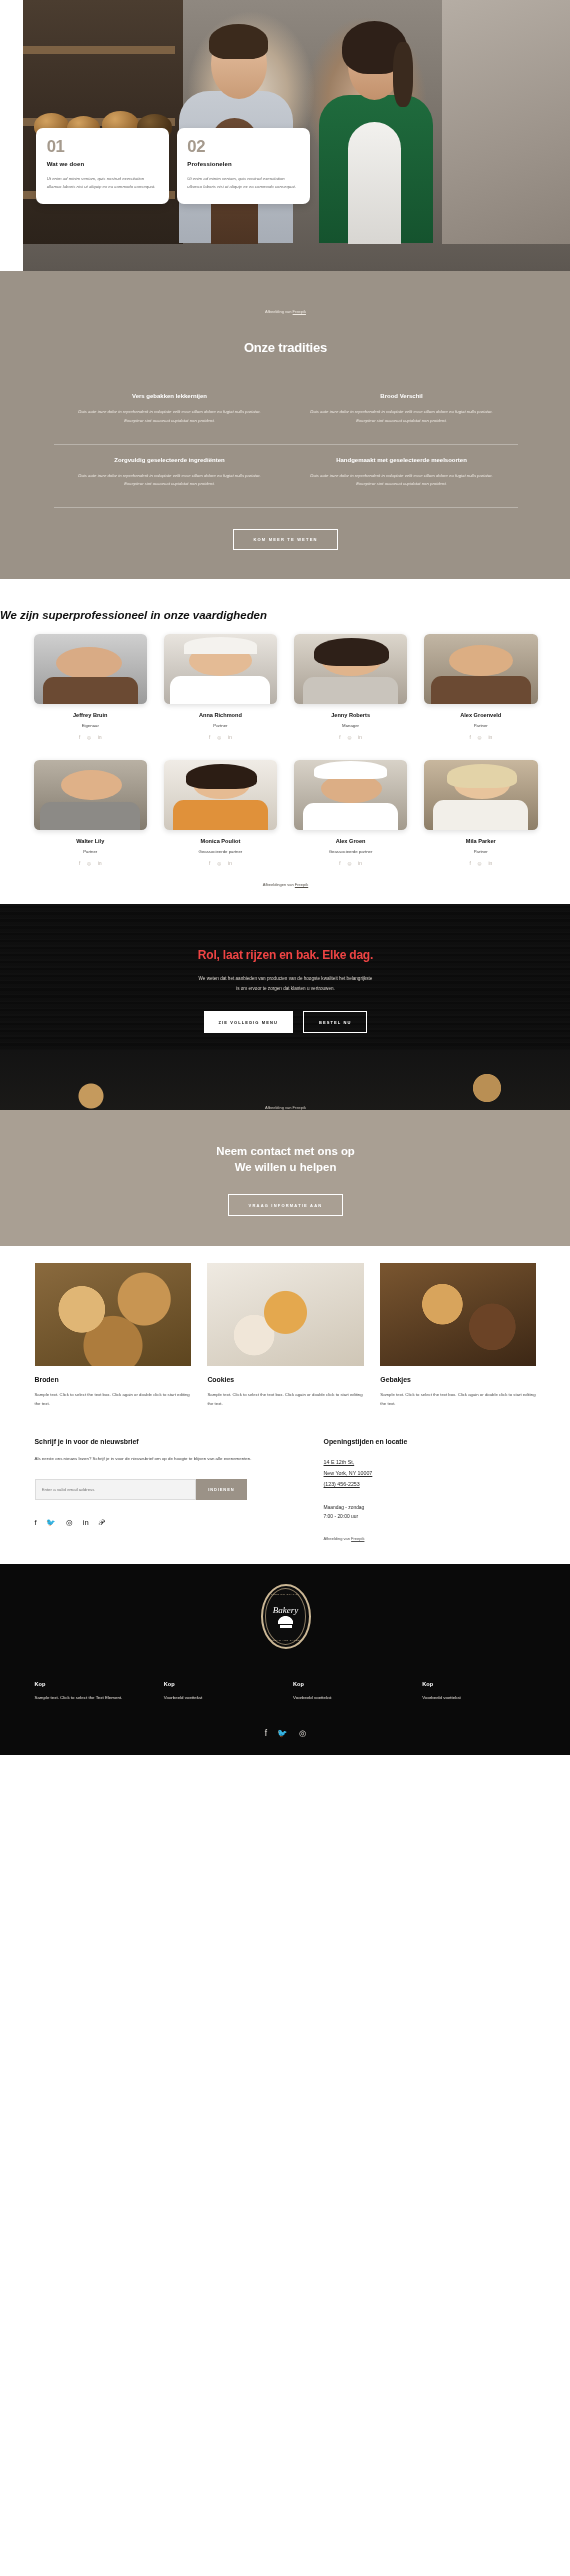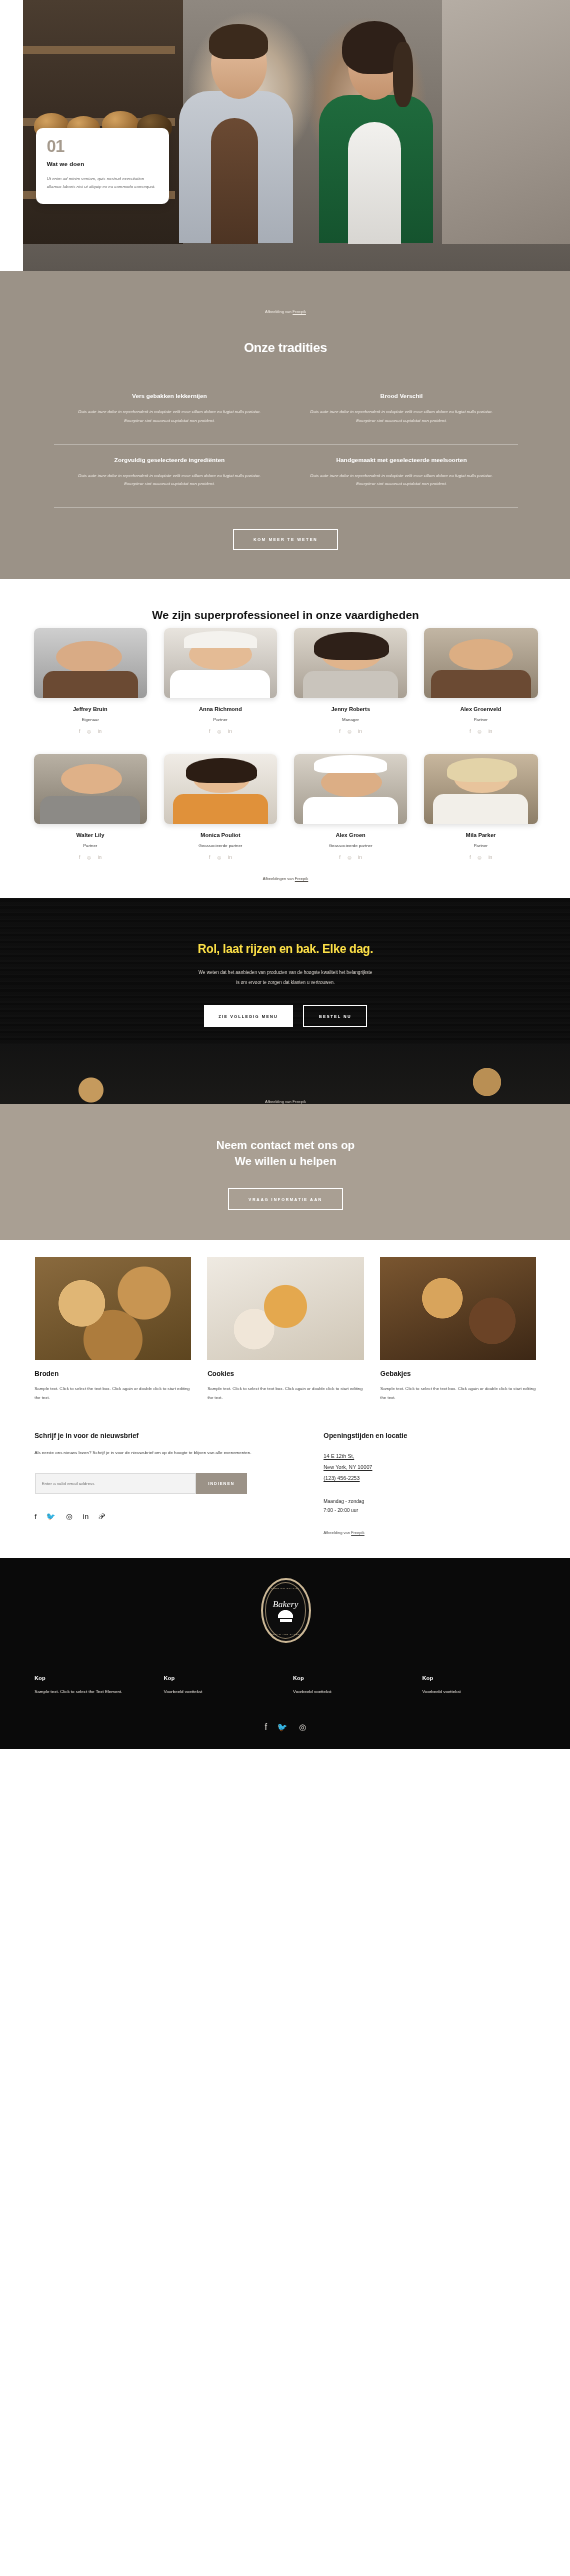--- a/index.html
+++ b/index.html
@@ -78,36 +78,36 @@
   .trad-body { color:#efeae4; font-size:4.3px; font-style:italic; line-height:2.05; }
   .btn-outline {
     display:block; width:105px; margin:21px auto 0 auto; text-align:center;
     border:0.8px solid #fff; color:#fff; font-size:4px; font-weight:700;
     letter-spacing:1.2px; padding:6.9px 0; background:transparent; cursor:pointer;
     font-family:"Liberation Sans", sans-serif;
   }
 
   
   .team { background:#fff; padding:30px 0 16.7px 0; }
-  .team-h { text-align:center; font-size:11.4px; font-weight:800; color:#111; margin-bottom:7px;}
+  .team-h { text-align:left; font-size:11.4px; font-weight:800; color:#111; margin-bottom:13px;font-style:italic;}
   .team-grid { width:504px; margin:0 auto; display:grid; grid-template-columns:repeat(4,1fr); gap:16.7px; }
   .tm { text-align:center; }
   .tm-photo { width:100%; height:70px; border-radius:5.3px; overflow:hidden; position:relative;
       box-shadow:0 1.5px 5.3px rgba(0,0,0,.12); }
   .tm-name { font-size:5.6px; font-weight:800; color:#111; margin-top:8.4px; }
   .tm-role { font-size:4.3px; color:#444; margin-top:4.6px; }
   .tm-soc { margin-top:6.9px; display:flex; justify-content:center; gap:6.9px; color:#b6aca1; font-size:4.6px; }
   .tm-soc span { cursor:pointer; }
 
   
   .dark { position:relative; background:#0d0d0d; padding:44px 0 0 0; overflow:hidden; }
   .dark-grain { position:absolute; inset:0; opacity:.5;
     background:repeating-linear-gradient(180deg, #141414 0 1.5px, #0a0a0a 1.5px 3.8px, #101010 3.8px 6.9px);}
   .dark-inner { position:relative; z-index:2; text-align:center; }
-  .dark-h { color:#fde047; font-size:12px; font-weight:800; letter-spacing:-0.2px; }
+  .dark-h { color:#ef4444; font-size:12px; font-weight:800; letter-spacing:-0.2px; }
   .dark-p { color:#ddd8d2; font-size:4.6px; line-height:2.2; margin-top:12px; }
   .dark-btns { display:flex; justify-content:center; gap:10px; margin-top:16.7px; }
   .btn-solid { background:#fff; color:#111; font-size:4px; font-weight:700; letter-spacing:1.1px;
     padding:7.6px 15px; border:none; cursor:pointer; font-family:"Liberation Sans", sans-serif;}
   .btn-ghost { background:transparent; color:#fff; font-size:4px; font-weight:700; letter-spacing:1.1px;
     padding:7.6px 15px; border:0.8px solid #fff; cursor:pointer; font-family:"Liberation Sans", sans-serif;}
   .dark-photo { position:relative; z-index:2; height:116px; margin-top:16.7px;
     background:
       radial-gradient(circle at 91px 46px,#c59a5d 0 12px,transparent 13px),
       radial-gradient(circle at 487px 38px,#b98f54 0 13.7px,transparent 14.5px),
@@ -212,20 +212,25 @@
       <div class="p-head" style="left:222px;top:42px;width:20px;height:65px;background:#3a2a1e;border-radius:40%;"></div>
       <div class="p-head" style="left:38px;top:24px;width:59px;height:35px;background:#3b2a1c;border-radius:50% 50% 30% 30%;"></div>
     </div>
 
     <div class="cards-wrap">
       <div class="card">
         <div class="card-num">01</div>
         <div class="card-title">Wat we doen</div>
         <div class="card-text">Ut enim ad minim veniam, quis nostrud exercitation ullamco laboris nisi ut aliquip ex ea commodo consequat.</div>
       </div>
+      <div class="card">
+        <div class="card-num">02</div>
+        <div class="card-title">Professionelen</div>
+        <div class="card-text">Ut enim ad minim veniam, quis nostrud exercitation ullamco laboris nisi ut aliquip ex ea commodo consequat.</div>
+      </div>
     </div>
   </div>
 
   <div class="traditions">
     <div class="credit">
       <span>Afbeelding van </span><u>Freepik</u>
     </div>
     <div class="trad-h" style="margin-top:26px;">Onze tradities</div>
     <div class="trad-grid">
       <div class="trad-cell bb">

